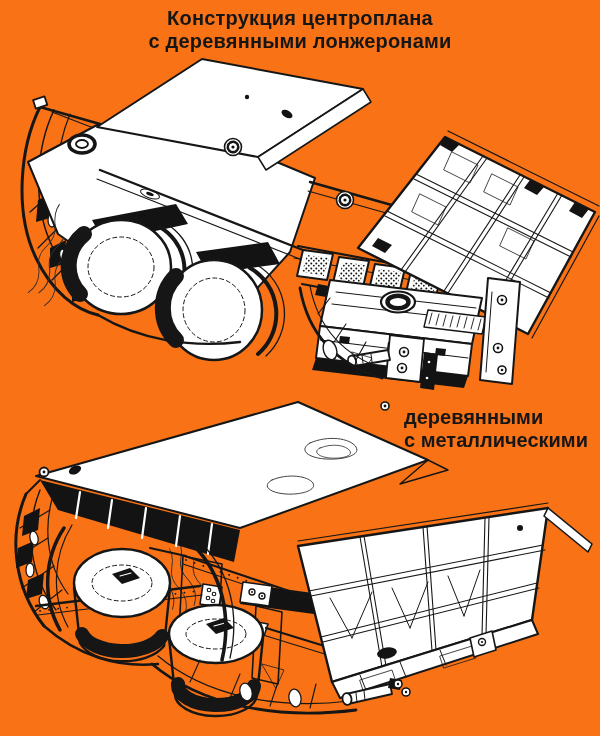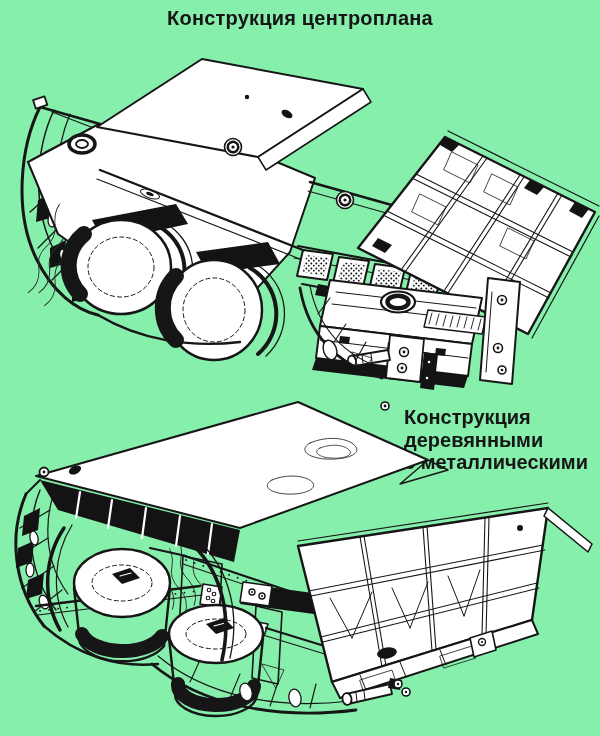--- a/index.html
+++ b/index.html
@@ -1,16 +1,16 @@
 <!DOCTYPE html>
 <html><head>
 <meta charset="utf-8">
 <style>
   html,body{margin:0;padding:0;background:#ffffff;}
-  .page{position:relative;width:600px;height:736px;background:#86efac;overflow:hidden;
+  .page{position:relative;width:600px;height:736px;background:#f97316;overflow:hidden;
         font-family:"Liberation Sans",sans-serif;}
   .cap{position:absolute;font-weight:bold;color:#161616;}
   .cap-top{top:7px;left:0;right:0;text-align:center;font-size:20px;line-height:23px;letter-spacing:.2px;}
   .cap-bottom{left:404px;top:406px;font-size:20px;line-height:22.5px;text-align:left;}
   .fig{position:absolute;left:0;}
   #fig1{top:52px;}
   #fig2{top:398px;}
   
   .k{stroke:#161616;fill:none;stroke-linecap:round;stroke-linejoin:round;}
   .f{fill:#ffffff;stroke:#161616;stroke-linejoin:round;}
@@ -18,20 +18,21 @@
   .g{stroke:#2e2e2e;fill:none;stroke-linecap:round;}
   .wln{stroke:#ffffff;fill:none;stroke-linecap:round;}
 </style>
 </head>
 <body>
 
 <div class="page">
 
   <div class="cap cap-top">
     <div>Конструкция центроплана</div>
+    <div>с деревянными лонжеронами</div>
   </div>
 
   <svg id="fig1" class="fig" width="600" height="346" viewBox="0 0 600 346">
     <defs>
       <path id="t-sq" d="M0 0 q14 -7 28 0 q10 5 22 -2 q14 -8 26 0 q10 6 24 -1 q12 -6 26 1 q10 5 22 -1 q14 -8 28 0 q10 6 24 -1 q12 -7 26 0 q10 5 22 -2 q14 -7 26 1" fill="none"></path>
       <clipPath id="t-cl">
           <path d="M202 7 L363 37 L258 105 L97 75 Z"></path>
         </clipPath>
       <clipPath id="t-cd">
           <path d="M28 110 L97 73 L260 103 L315 126 L290 200 L243 252 L150 247 L58 182 Z"></path>
@@ -263,21 +264,20 @@
       <path class="k" stroke-width="1.2" d="M310 234 C318 276 344 304 386 318"></path>
       <line class="k" stroke-width="1.1" x1="318" y1="262" x2="330" y2="246"></line>
       <line class="k" stroke-width="1.1" x1="334" y1="290" x2="346" y2="272"></line>
       <line class="k" stroke-width="1.1" x1="356" y1="308" x2="366" y2="290"></line>
       <ellipse class="f" stroke-width="1.4" cx="330" cy="298" rx="6.5" ry="10" transform="rotate(-18 330 298)"></ellipse>
       <polygon fill="url(#t-dh)" class="k" stroke-width="0.8" points="352,300 372,306 362,322"></polygon>
     </g>
   </svg>
 
   <div class="cap cap-bottom">
-    <div>Конструкция</div>
     <div>деревянными</div>
     <div>с металлическими</div>
   </div>
 
   <svg id="fig2" class="fig" width="600" height="338" viewBox="0 0 600 338">
     <defs>
       <path id="b-sq" d="M0 0 q14 -7 28 0 q10 5 22 -2 q14 -8 26 0 q10 6 24 -1 q12 -6 26 1 q10 5 22 -1 q14 -8 28 0 q10 6 24 -1 q12 -7 26 0 q10 5 22 -2 q14 -7 26 1" fill="none"></path>
       <clipPath id="b-cp">
           <path d="M36 78 L298 4 L428 62 L240 130 Z"></path>
         </clipPath>

